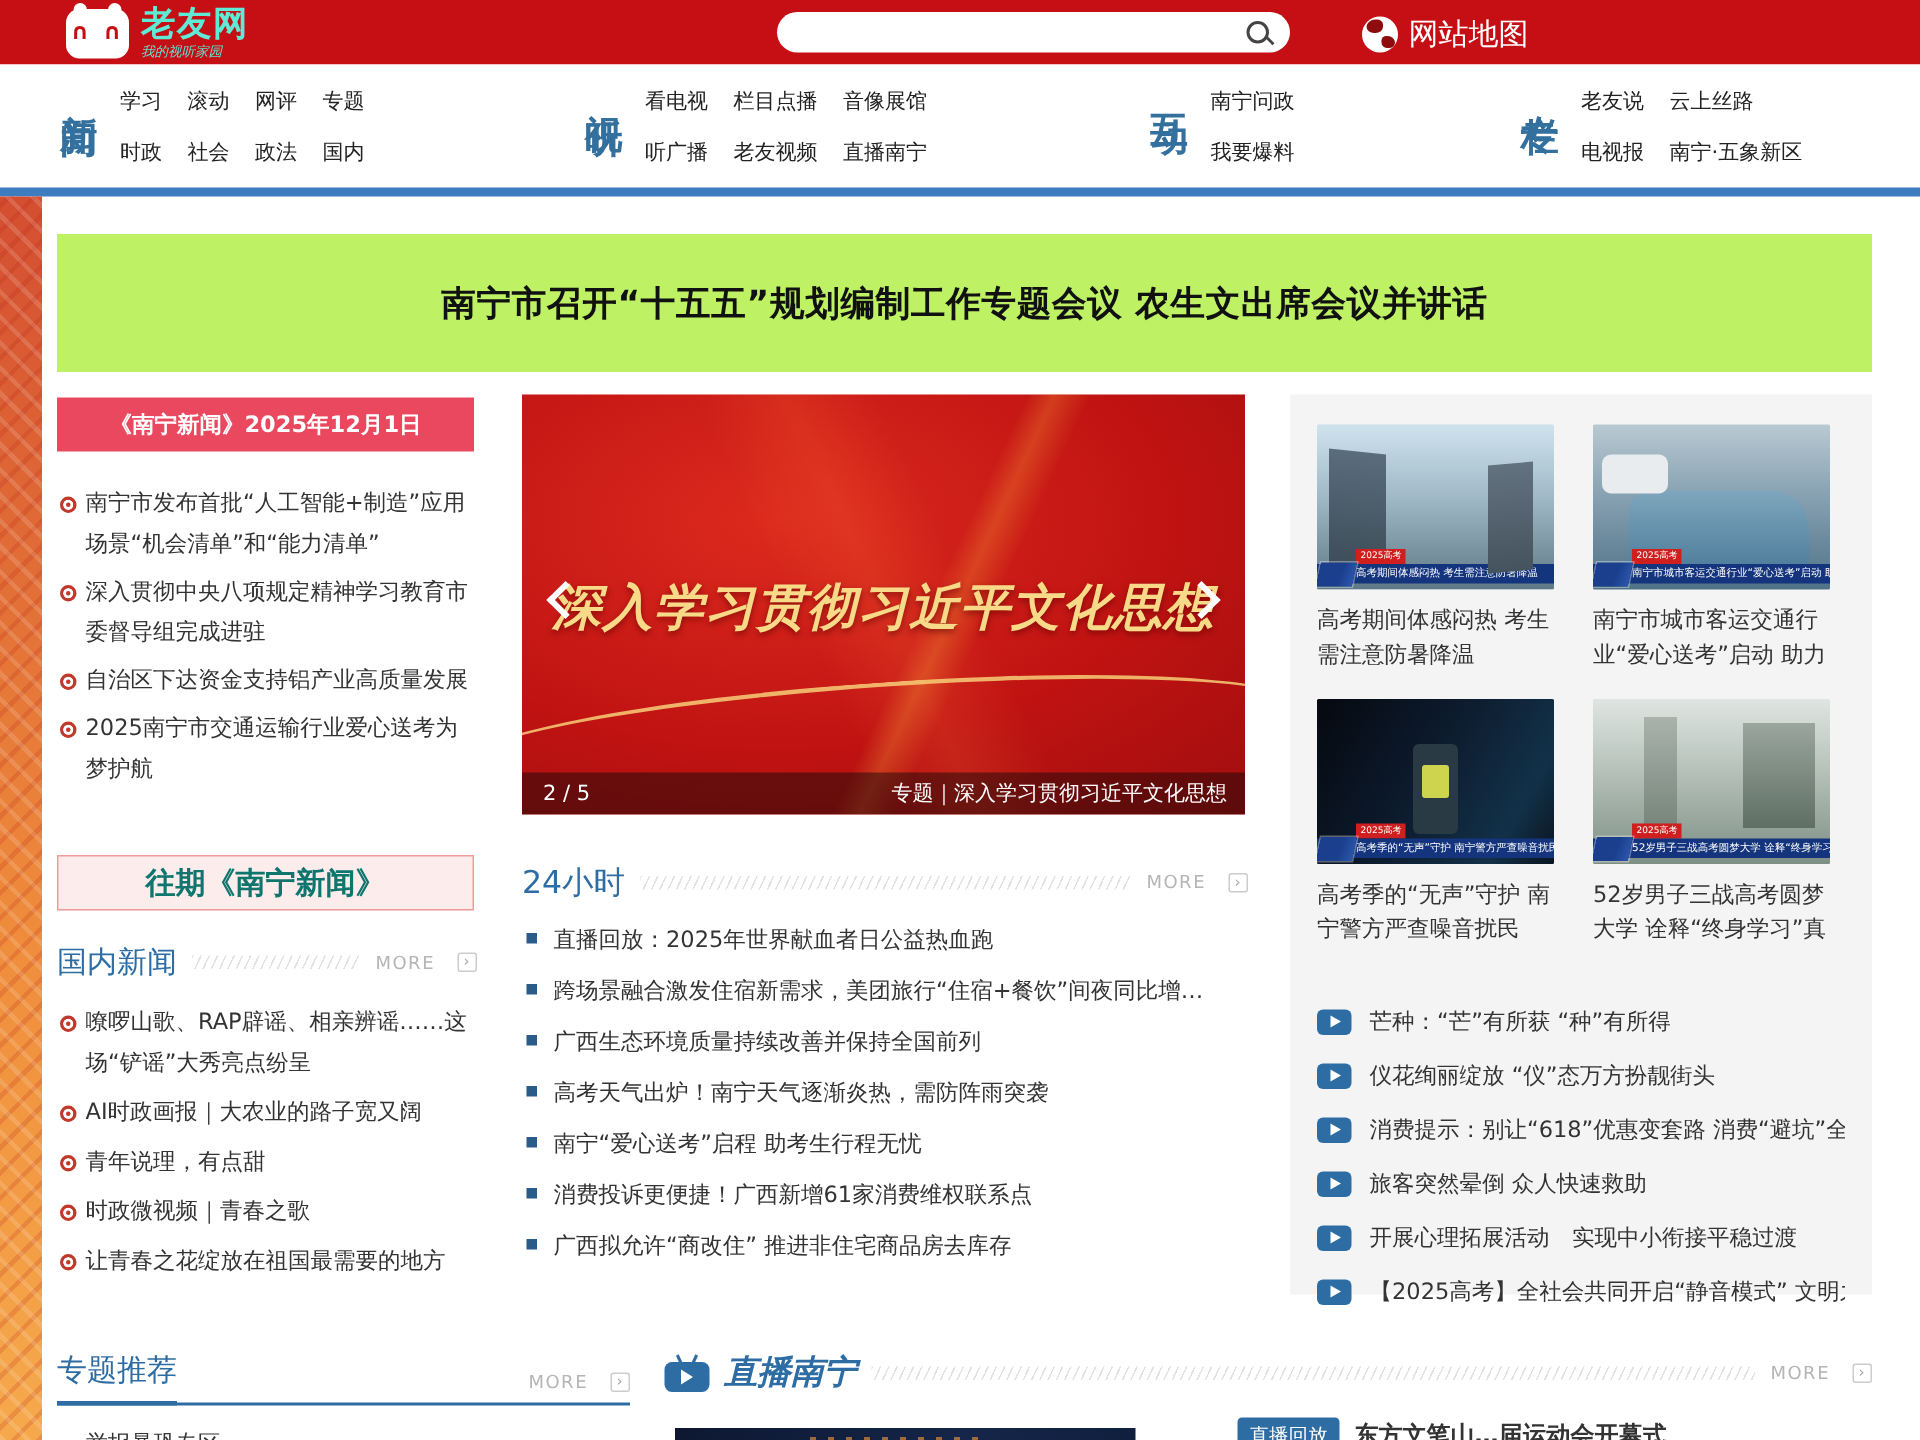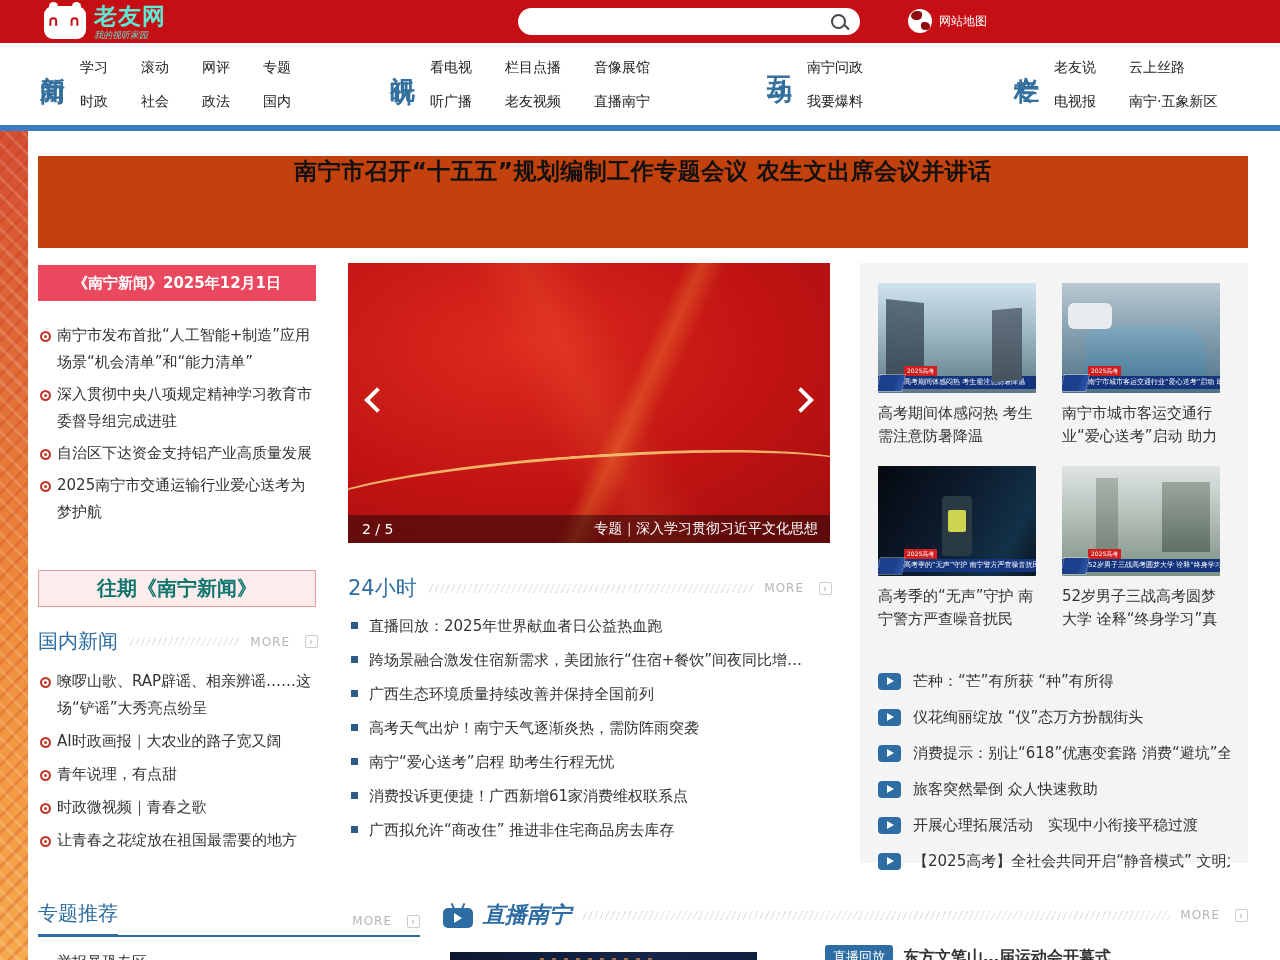--- a/index.html
+++ b/index.html
@@ -19,40 +19,40 @@
 
   .search { position:absolute; left:518px; top:8px; width:342px; height:27px; background:#fff; border-radius:14px; display:flex; align-items:center; }
   .search input { flex:1; border:none; outline:none; background:transparent; padding:0 12px; font-size:13px; }
   .mag { width:15px; height:15px; border:2px solid #444; border-radius:50%; position:relative; margin-right:14px; cursor:pointer; flex:0 0 auto;}
   .mag:after { content:""; position:absolute; width:7px; height:2px; background:#444; transform:rotate(45deg); right:-6px; bottom:-1px; }
 
   .sitemap { position:absolute; left:908px; top:9px; display:flex; align-items:center; gap:7px; cursor:pointer; }
   .globe { width:24px; height:24px; border-radius:50%; background:#fff; position:relative; overflow:hidden; }
   .globe:before { content:""; position:absolute; left:3px; top:2px; width:11px; height:9px; background:#8e0b0e; border-radius:60% 40% 50% 50%; }
   .globe:after { content:""; position:absolute; right:2px; bottom:3px; width:9px; height:8px; background:#8e0b0e; border-radius:40% 60% 50% 50%; }
-  .sitemap span { color:#fff; font-size:12px; }
+  .sitemap span { color:#fff; font-size:20px; }
 
   
   .navbar { position:absolute; left:0; top:43px; width:1280px; height:82px; background:#fff; }
   .navgroup { position:absolute; top:13px; display:flex; }
   .nav-big { writing-mode:vertical-rl; text-orientation:upright; font-size:25px; line-height:28px; font-weight:bold; color:#33709e; letter-spacing:3px; height:60px; }
   .nav-sub { margin-left:14px; display:flex; flex-direction:column; justify-content:space-between; padding:3px 0 5px; }
-  .nav-row { display:flex; gap:33px; }
+  .nav-row { display:flex; gap:17px; }
   .nav-row a { font-size:14px; color:#222; text-decoration:none; cursor:pointer; white-space:nowrap; }
   .bluebar { position:absolute; left:0; top:125px; width:1280px; height:6px; background:#3e7cc0; }
 
   
   .strip { position:absolute; left:0; top:131px; width:28px; height:829px;
     background:
       repeating-linear-gradient(45deg, rgba(255,255,255,.14) 0 3px, transparent 3px 12px),
       repeating-linear-gradient(-45deg, rgba(180,30,20,.18) 0 3px, transparent 3px 12px),
       linear-gradient(#d44e31,#ef8d3c 60%,#f6a94c); }
 
   
-  .band { position:absolute; left:38px; top:156px; width:1210px; height:92px; background:#c2410c; display:flex; justify-content:center; }
+  .band { position:absolute; left:38px; top:156px; width:1210px; height:92px; background:#bef264; display:flex; align-items:center; justify-content:center; }
   .band h1 { font-size:23px; font-weight:bold; color:#111; letter-spacing:.5px; cursor:pointer; }
 
   
   .rose-banner { position:absolute; left:38px; top:265px; width:278px; height:36px; background:#e9485e; color:#fff; font-size:15px; font-weight:bold; display:flex; align-items:center; justify-content:center; cursor:pointer; }
   .newslist { position:absolute; left:38px; top:322px; width:280px; }
   .newslist li, .domlist li { list-style:none; position:relative; padding-left:19px; font-size:15px; line-height:27px; color:#333; margin-bottom:5px; cursor:pointer; }
   .newslist li:before, .domlist li:before { content:""; position:absolute; left:2px; top:9px; width:7px; height:7px; border:2px solid #c0392b; border-radius:50%; background:#fff; box-shadow:inset 0 0 0 4px #fff, inset 0 0 0 9px #c0392b; }
   .newslist li:before, .domlist li:before { background:#c0392b; box-shadow:0 0 0 2px #fff inset; }
   .archive-btn { position:absolute; left:38px; top:570px; width:278px; height:37px; background:#fdecec; border:1px solid #f09b9b; color:#0f766e; font-size:20px; font-weight:bold; display:flex; align-items:center; justify-content:center; cursor:pointer; }
 
@@ -256,20 +256,21 @@
     <div class="sec-title">专题推荐</div>
     <div class="more">
       <span>MORE</span>
       <span class="box">›</span>
     </div>
   </div>
   <div class="topics-item">举报暴恐专区</div>
 </div>
 
 <div class="carousel">
+  <div class="slide-title">深入学习贯彻习近平文化思想</div>
   <div class="gold-swoosh"></div>
   <div class="chev left"></div>
   <div class="chev right"></div>
   <div class="car-bar">
     <span class="car-index">2 / 5</span>
     <span class="car-caption">专题｜深入学习贯彻习近平文化思想</span>
   </div>
 </div>
 
 <div class="sec-24">

